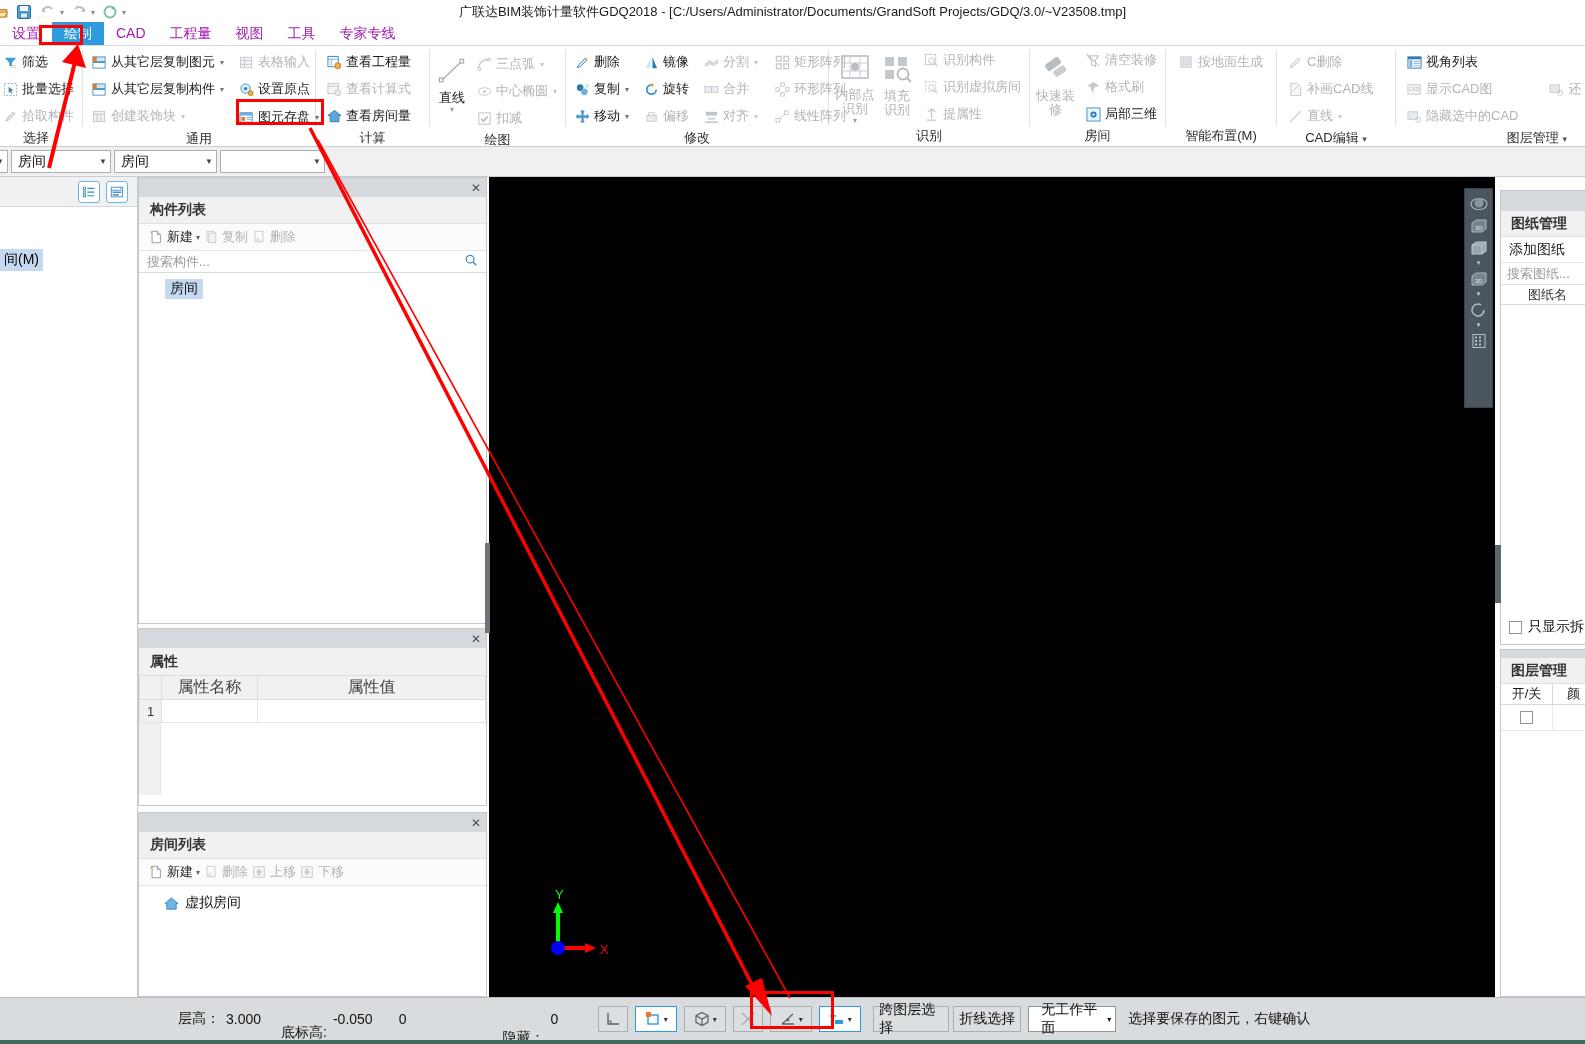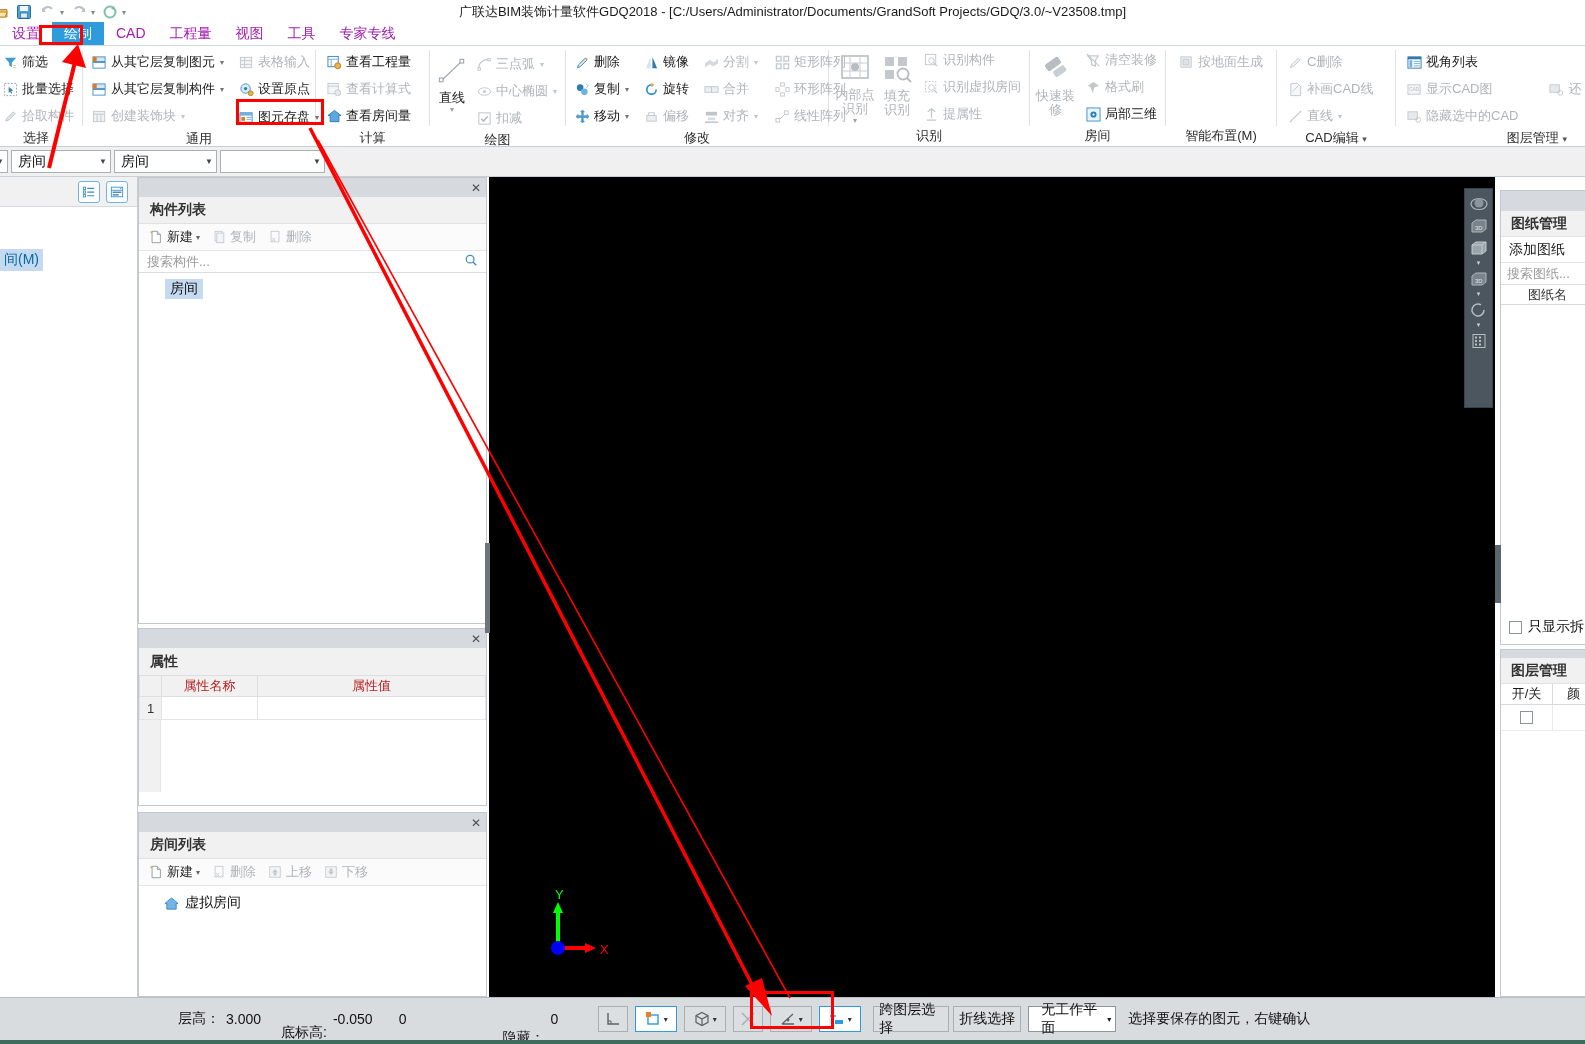--- a/index.html
+++ b/index.html
@@ -102,59 +102,59 @@
   .leftstrip .lshead {
     height:30px; background:#f1f1f1; border-bottom:1px solid #d6dade;
     display:flex; align-items:center; justify-content:flex-end; padding-right:9px; gap:6px;
   }
   .viewbtn {
     width:22px; height:22px; border:1px solid #6fb4e8; background:#ffffff; border-radius:3px;
     display:flex; align-items:center; justify-content:center;
   }
   .lsrow { padding:6px 0 0 0; }
   .lsitem {
-    display:inline-block; background:#c5daf0; color:#0369a1; font-size:14px;
+    display:inline-block; background:#c5daf0; color:#000000; font-size:14px;
     padding:2px 4px; margin-left:0px;
   }
 
   
   .panel { position:absolute; background:#ffffff; border:1px solid #c2c8cd; }
   .ptitlebar {
     height:19px; background:#d6dade; position:relative;
     display:flex; align-items:center; justify-content:flex-end; padding-right:5px;
   }
   .ptitlebar .x { font-size:12px; color:#4a4f54; line-height:10px; cursor:default;}
   .phead {
     height:27px; background:#f1f1f1; border-bottom:1px solid #dfe2e5;
     display:flex; align-items:center; padding-left:11px; font-size:14px; font-weight:bold; color:#333;
   }
   .ptools {
     height:27px; background:#fbfbfb; border-bottom:1px solid #e3e6e8;
-    display:flex; align-items:center; gap:10px; padding-left:8px;
+    display:flex; align-items:center; gap:2px; padding-left:8px;
   }
   .ptool { display:flex; align-items:center; gap:3px; font-size:13px; color:#1b1b1b; }
   .ptool.dis { color:#b0b4b8; }
   .ptool .dd { font-size:8px; color:#666; }
   .searchrow {
     height:22px; border-bottom:1px solid #d9dde1; display:flex; align-items:center;
     padding:0 8px 0 6px; background:#fff;
   }
   .searchrow input {
     flex:1; border:0; outline:0; font-size:13px; color:#111;
     font-family:"Liberation Sans", sans-serif; background:transparent;
   }
   .searchrow input::placeholder { color:#9b9b9b; }
   .treearea { background:#fff; padding:6px 0 0 26px; }
   .treeitem { display:inline-block; background:#c5daf0; padding:1px 5px; font-size:14px; color:#111; }
 
   
   .grid { width:100%; border-collapse:collapse; font-size:13px; }
   .grid th {
-    background:#f1f1f1; border:1px solid #dcdfe2; font-weight:normal; color:#b91c1c;
-    height:21px; font-size:13px;
+    background:#f1f1f1; border:1px solid #dcdfe2; font-weight:normal; color:#404040;
+    height:21px; font-size:16px;
   }
   .grid td { border:1px solid #e2e5e8; height:23px; background:#fff; }
   .grid td.rownum { background:#f1f1f1; text-align:center; width:20px; color:#333; }
 
   
   .roomitem { display:flex; align-items:center; gap:5px; padding:2px 0 2px 24px; font-size:14px; color:#111;}
 
   
   .canvas { position:absolute; background:#000000; }
 

